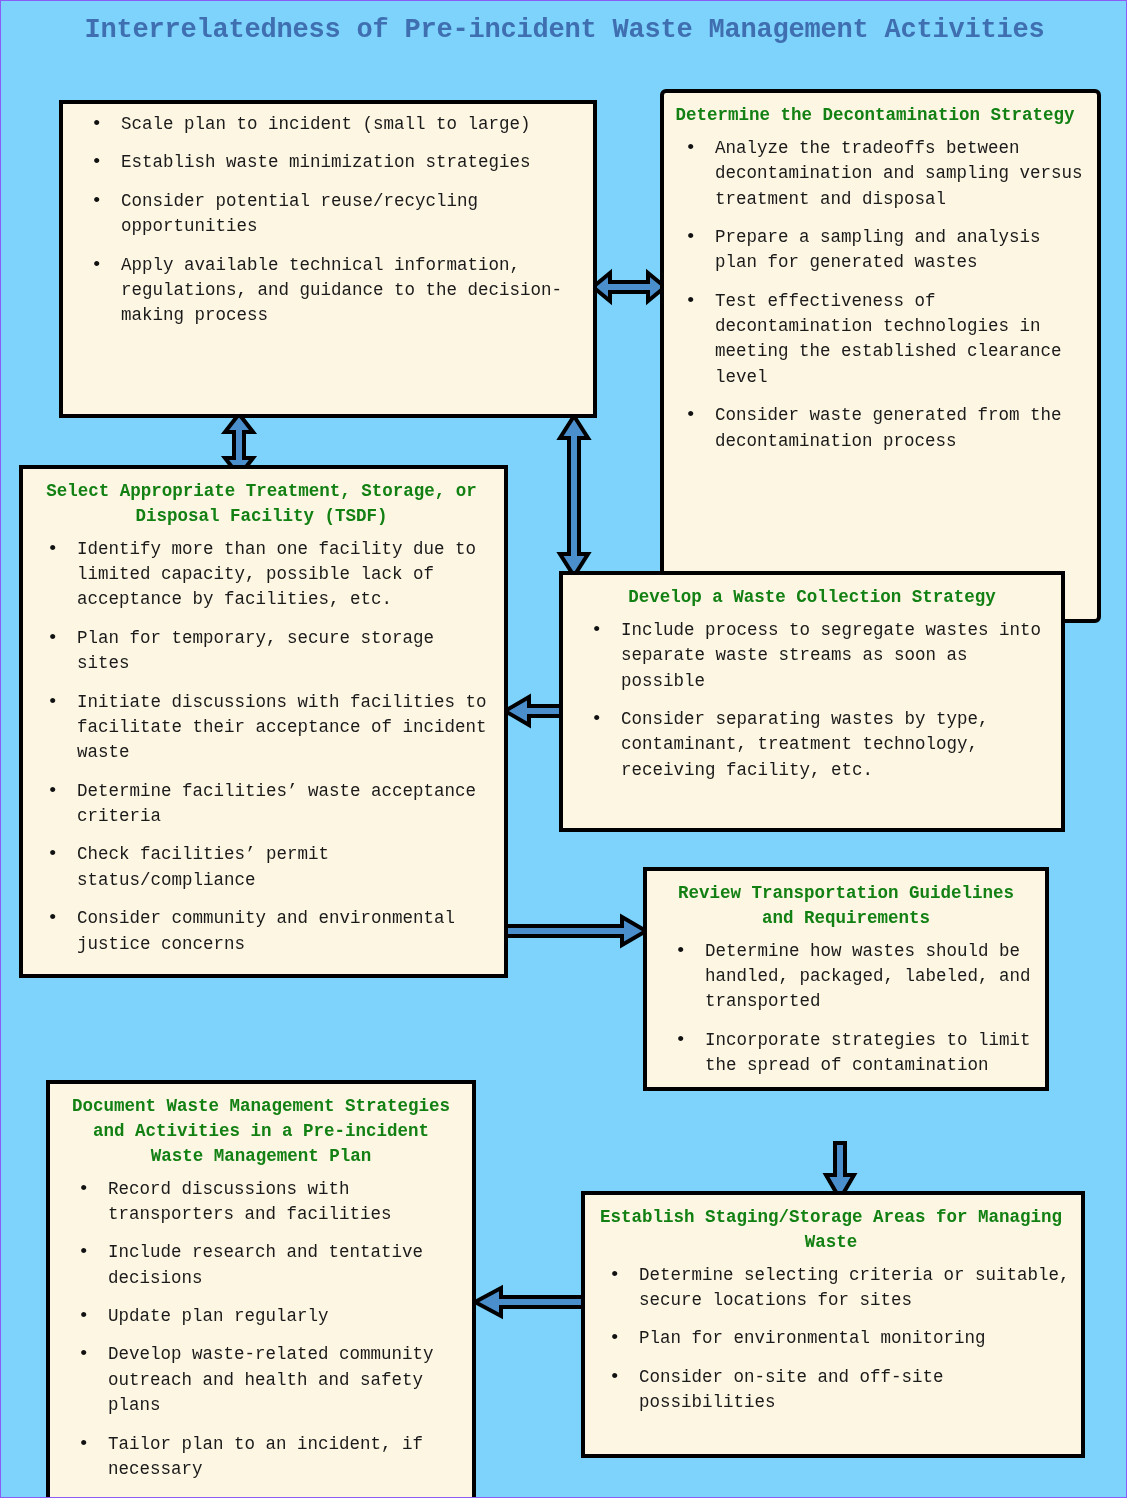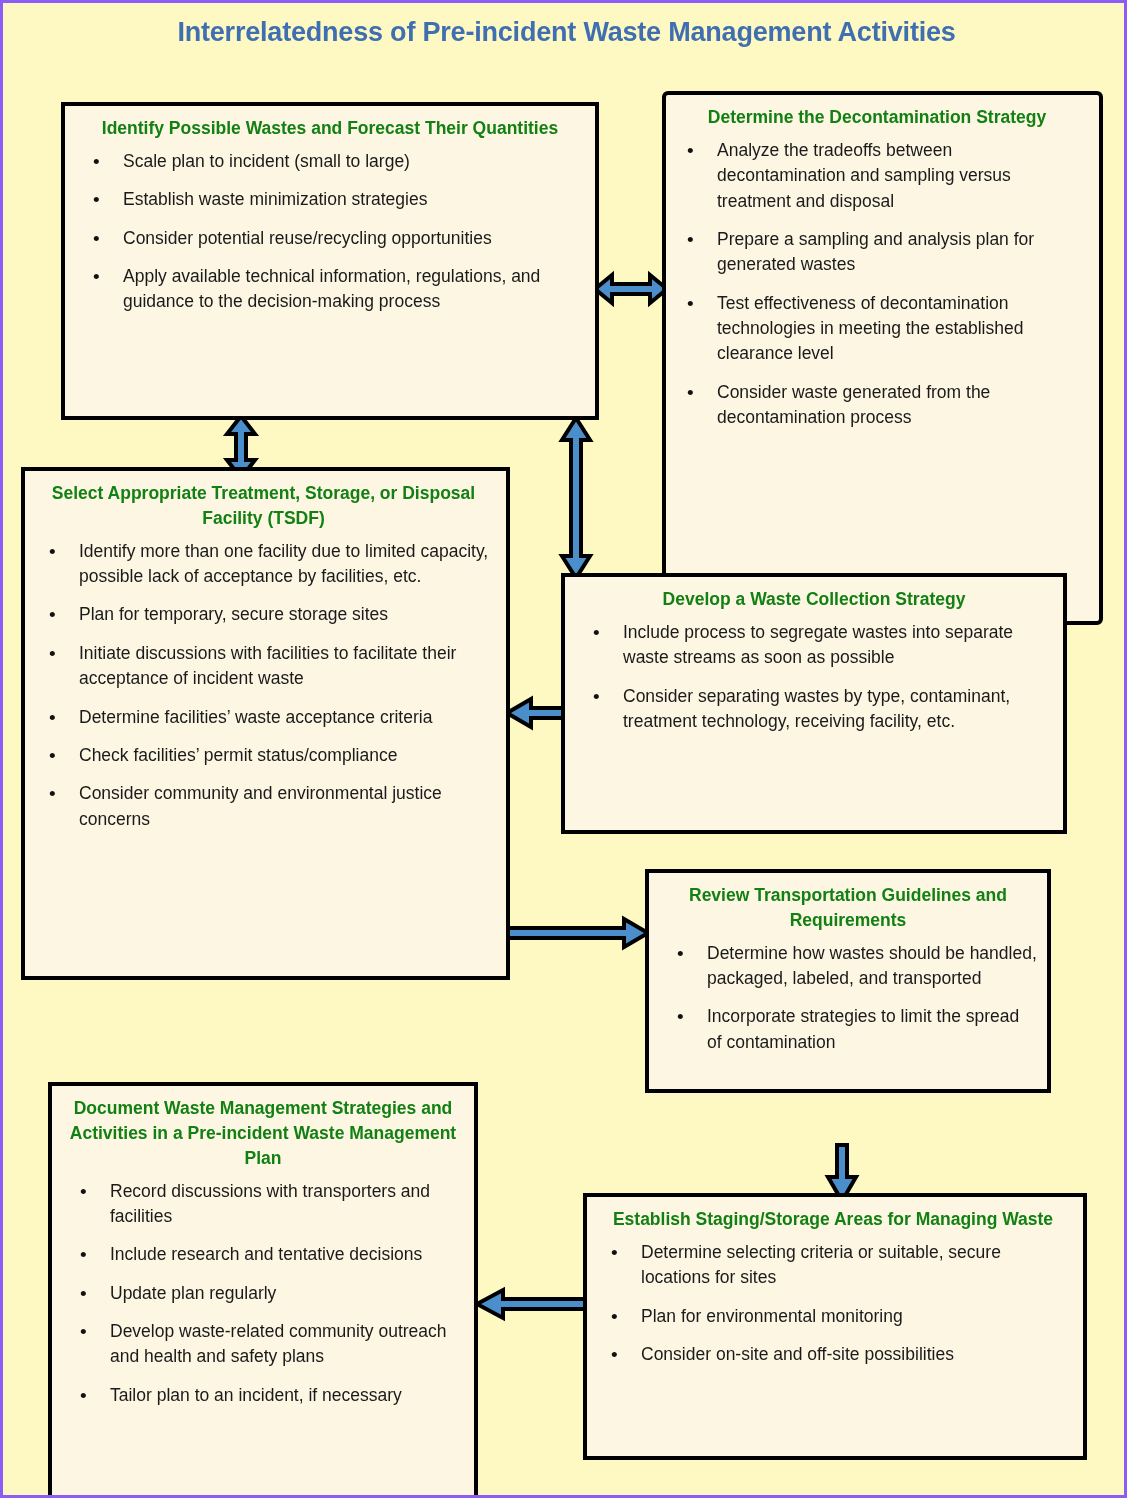--- a/index.html
+++ b/index.html
@@ -2,24 +2,25 @@
 <html><head>
 <meta charset="utf-8">
 <style>
   html,body{margin:0;padding:0;background:#ffffff;}
   body{font-family:"Liberation Sans", sans-serif;}
 
   #canvas{
     position:relative;
     width:1127px;
     height:1498px;
-    background:#fef9c3;
+    background:#7dd3fc;
     box-sizing:border-box;
-    border:3px solid #8b5cf6;
+    border:1px solid #8b5cf6;
     overflow:hidden;
+    font-family:Liberation Mono, monospace;
   }
 
   
   #title{
     position:absolute;
     left:0; top:14px; width:1127px;
     text-align:center;
     font-size:27px;
     font-weight:bold;
     color:#3f6fb0;
@@ -122,21 +123,20 @@
     </svg>
   </div>
 
   <div class="arrow" style="left:474px; top:1281px; width:116px; height:40px;">
     <svg width="116" height="40" viewBox="0 0 116 40">
       <path d="M0,20 L26,6 L26,15 L116,15 L116,25 L26,25 L26,34 Z" fill="#4a8ecc" stroke="#000000" stroke-width="4" stroke-linejoin="miter"></path>
     </svg>
   </div>
 
   <div class="box" style="left:58px; top:99px; width:538px; height:318px;">
-    <div class="box-title">Identify Possible Wastes and Forecast Their Quantities</div>
     <ul class="items">
       <li>Scale plan to incident (small to large)</li>
       <li>Establish waste minimization strategies</li>
       <li>Consider potential reuse/recycling opportunities</li>
       <li>Apply available technical information, regulations, and guidance to the decision-making process</li>
     </ul>
   </div>
 
   <div class="box" style="left:659px; top:88px; width:441px; height:534px; padding-left:3px; padding-right:14px;border-radius:6px;">
     <div class="box-title">Determine the Decontamination Strategy</div>

